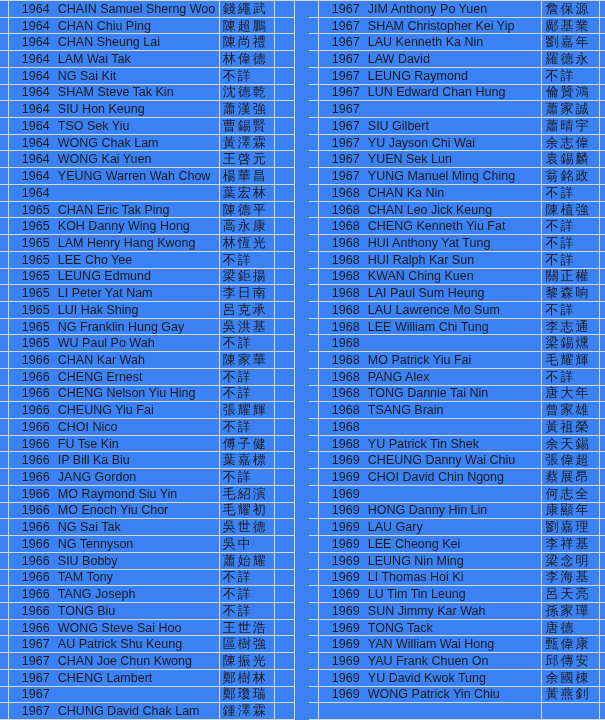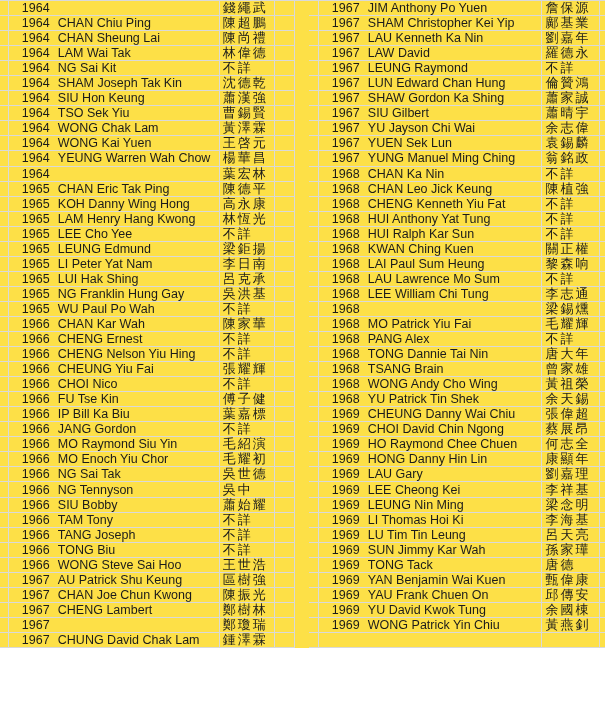--- a/index.html
+++ b/index.html
@@ -2,25 +2,25 @@
 <html><head>
 <meta charset="utf-8">
 <style>
   html, body { margin: 0; padding: 0; background: #ffffff; }
   body {
     width: 605px; height: 720px; overflow: hidden;
     font-family: "Liberation Sans", sans-serif;
     color: #1b1b1b;
   }
   .sheet {
-    width: 605px; height: 648px;
+    width: 605px; height: 720px;
     display: flex;
     border-top: 1px solid #d9d9d9;
     box-sizing: border-box;
-    background: #fde047;
+    background: #3b82f6;
     gap: 14px;
   }
   .half {
     display: grid;
     grid-template-rows: repeat(43, 1fr);
     height: 100%;
     box-sizing: border-box;
   }
   .half.left  { width: 302px; }
   .half.right { width: 303px; }
@@ -60,20 +60,21 @@
 </style>
 </head>
 <body>
 
 <div class="sheet">
   <div class="half left">
       <div class="row">
         <div class="cell spacer-left"></div>
         <div class="cell main">
           <span class="year">1964</span>
+          <span class="name">CHAIN Samuel Sherng Woo</span>
         </div>
         <div class="cell cn">
           <span class="cn-text">錢繩武</span>
         </div>
         <div class="cell spacer-right"></div>
       </div>
       <div class="row">
         <div class="cell spacer-left"></div>
         <div class="cell main">
           <span class="year">1964</span>
@@ -114,21 +115,21 @@
         </div>
         <div class="cell cn">
           <span class="cn-text">不詳</span>
         </div>
         <div class="cell spacer-right"></div>
       </div>
       <div class="row">
         <div class="cell spacer-left"></div>
         <div class="cell main">
           <span class="year">1964</span>
-          <span class="name">SHAM Joseph Tak Kin</span>
+          <span class="name">SHAM Steve Tak Kin</span>
         </div>
         <div class="cell cn">
           <span class="cn-text">沈德乾</span>
         </div>
         <div class="cell spacer-right"></div>
       </div>
       <div class="row">
         <div class="cell spacer-left"></div>
         <div class="cell main">
           <span class="year">1964</span>
@@ -598,21 +599,20 @@
         </div>
         <div class="cell cn">
           <span class="cn-text">倫贊鴻</span>
         </div>
         <div class="cell spacer-right"></div>
       </div>
       <div class="row">
         <div class="cell spacer-left"></div>
         <div class="cell main">
           <span class="year">1967</span>
-          <span class="name">SHAW Gordon Ka Shing</span>
         </div>
         <div class="cell cn">
           <span class="cn-text">蕭家誠</span>
         </div>
         <div class="cell spacer-right"></div>
       </div>
       <div class="row">
         <div class="cell spacer-left"></div>
         <div class="cell main">
           <span class="year">1967</span>
@@ -806,21 +806,20 @@
         </div>
         <div class="cell cn">
           <span class="cn-text">曾家雄</span>
         </div>
         <div class="cell spacer-right"></div>
       </div>
       <div class="row">
         <div class="cell spacer-left"></div>
         <div class="cell main">
           <span class="year">1968</span>
-          <span class="name">WONG Andy Cho Wing</span>
         </div>
         <div class="cell cn">
           <span class="cn-text">黃祖榮</span>
         </div>
         <div class="cell spacer-right"></div>
       </div>
       <div class="row">
         <div class="cell spacer-left"></div>
         <div class="cell main">
           <span class="year">1968</span>
@@ -850,21 +849,20 @@
         </div>
         <div class="cell cn">
           <span class="cn-text">蔡展昂</span>
         </div>
         <div class="cell spacer-right"></div>
       </div>
       <div class="row">
         <div class="cell spacer-left"></div>
         <div class="cell main">
           <span class="year">1969</span>
-          <span class="name">HO Raymond Chee Chuen</span>
         </div>
         <div class="cell cn">
           <span class="cn-text">何志全</span>
         </div>
         <div class="cell spacer-right"></div>
       </div>
       <div class="row">
         <div class="cell spacer-left"></div>
         <div class="cell main">
           <span class="year">1969</span>
@@ -949,21 +947,21 @@
         </div>
         <div class="cell cn">
           <span class="cn-text">唐德</span>
         </div>
         <div class="cell spacer-right"></div>
       </div>
       <div class="row">
         <div class="cell spacer-left"></div>
         <div class="cell main">
           <span class="year">1969</span>
-          <span class="name">YAN Benjamin Wai Kuen</span>
+          <span class="name">YAN William Wai Hong</span>
         </div>
         <div class="cell cn">
           <span class="cn-text">甄偉康</span>
         </div>
         <div class="cell spacer-right"></div>
       </div>
       <div class="row">
         <div class="cell spacer-left"></div>
         <div class="cell main">
           <span class="year">1969</span>

